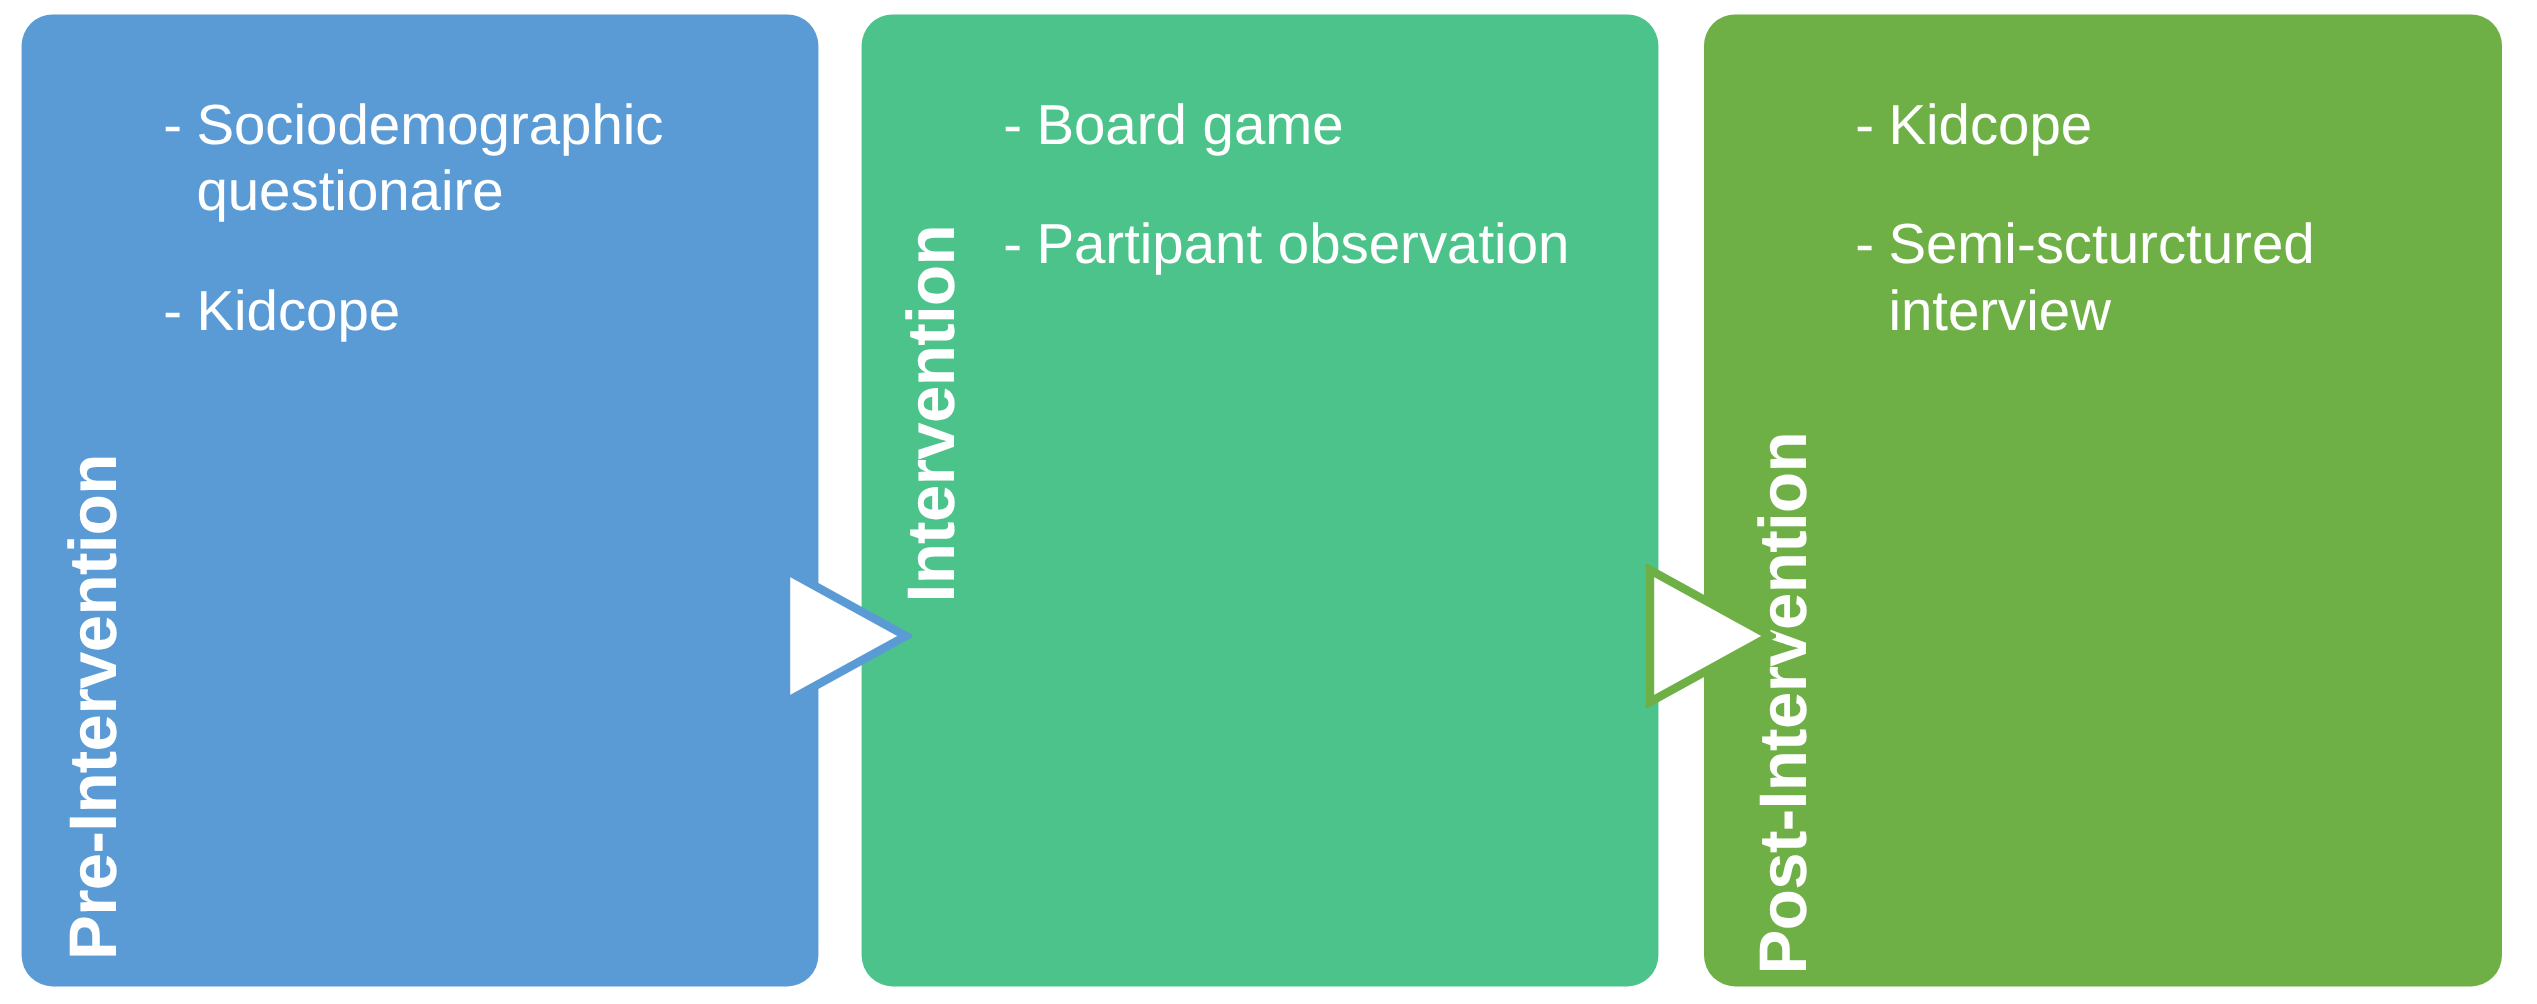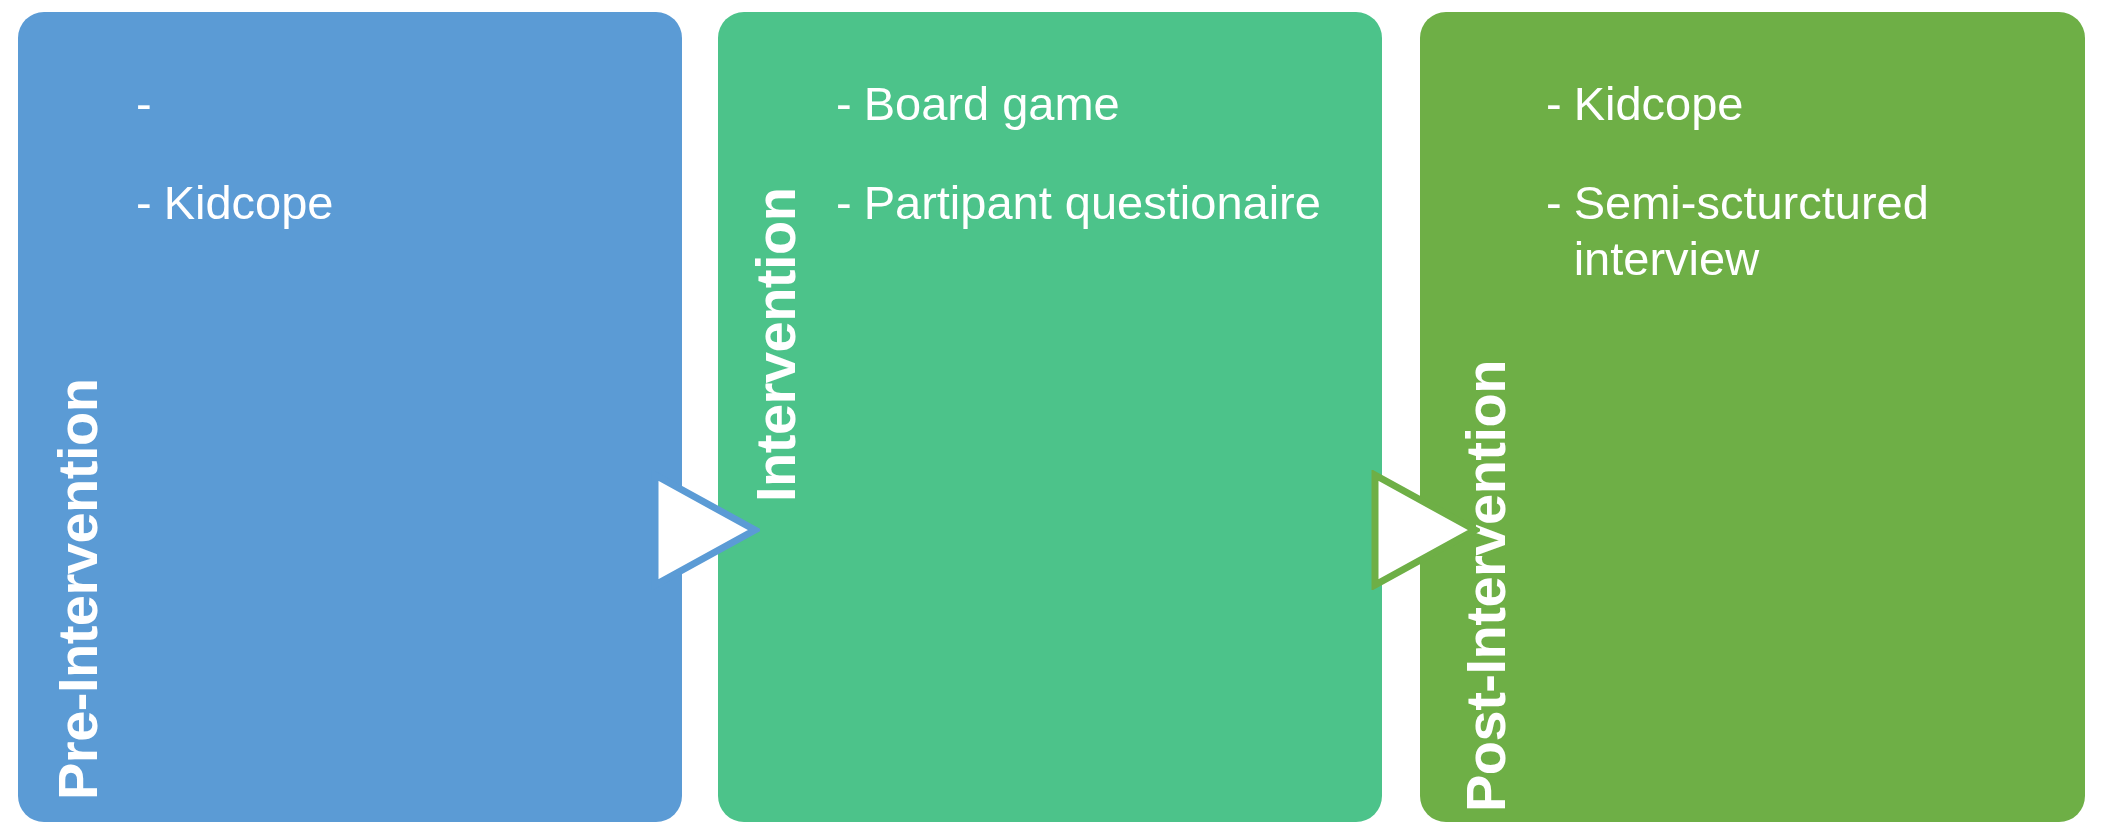--- a/index.html
+++ b/index.html
@@ -107,40 +107,41 @@
 
 <div id="stage">
 
   <div class="panel" id="panel-pre">
     <div class="vlabel-slot">
       <div class="vlabel">Pre-Intervention</div>
     </div>
     <div class="bullets">
       <div class="bullet">
         <span class="dash">-</span>
+        <span class="btext">Sociodemographic questionaire</span>
       </div>
       <div class="bullet">
         <span class="dash">-</span>
         <span class="btext">Kidcope</span>
       </div>
     </div>
   </div>
 
   <div class="panel" id="panel-int">
     <div class="vlabel-slot">
       <div class="vlabel">Intervention</div>
     </div>
     <div class="bullets">
       <div class="bullet">
         <span class="dash">-</span>
         <span class="btext">Board game</span>
       </div>
       <div class="bullet">
         <span class="dash">-</span>
-        <span class="btext">Partipant questionaire</span>
+        <span class="btext">Partipant observation</span>
       </div>
     </div>
   </div>
 
   <div class="panel" id="panel-post">
     <div class="vlabel-slot">
       <div class="vlabel">Post-Intervention</div>
     </div>
     <div class="bullets">
       <div class="bullet">

